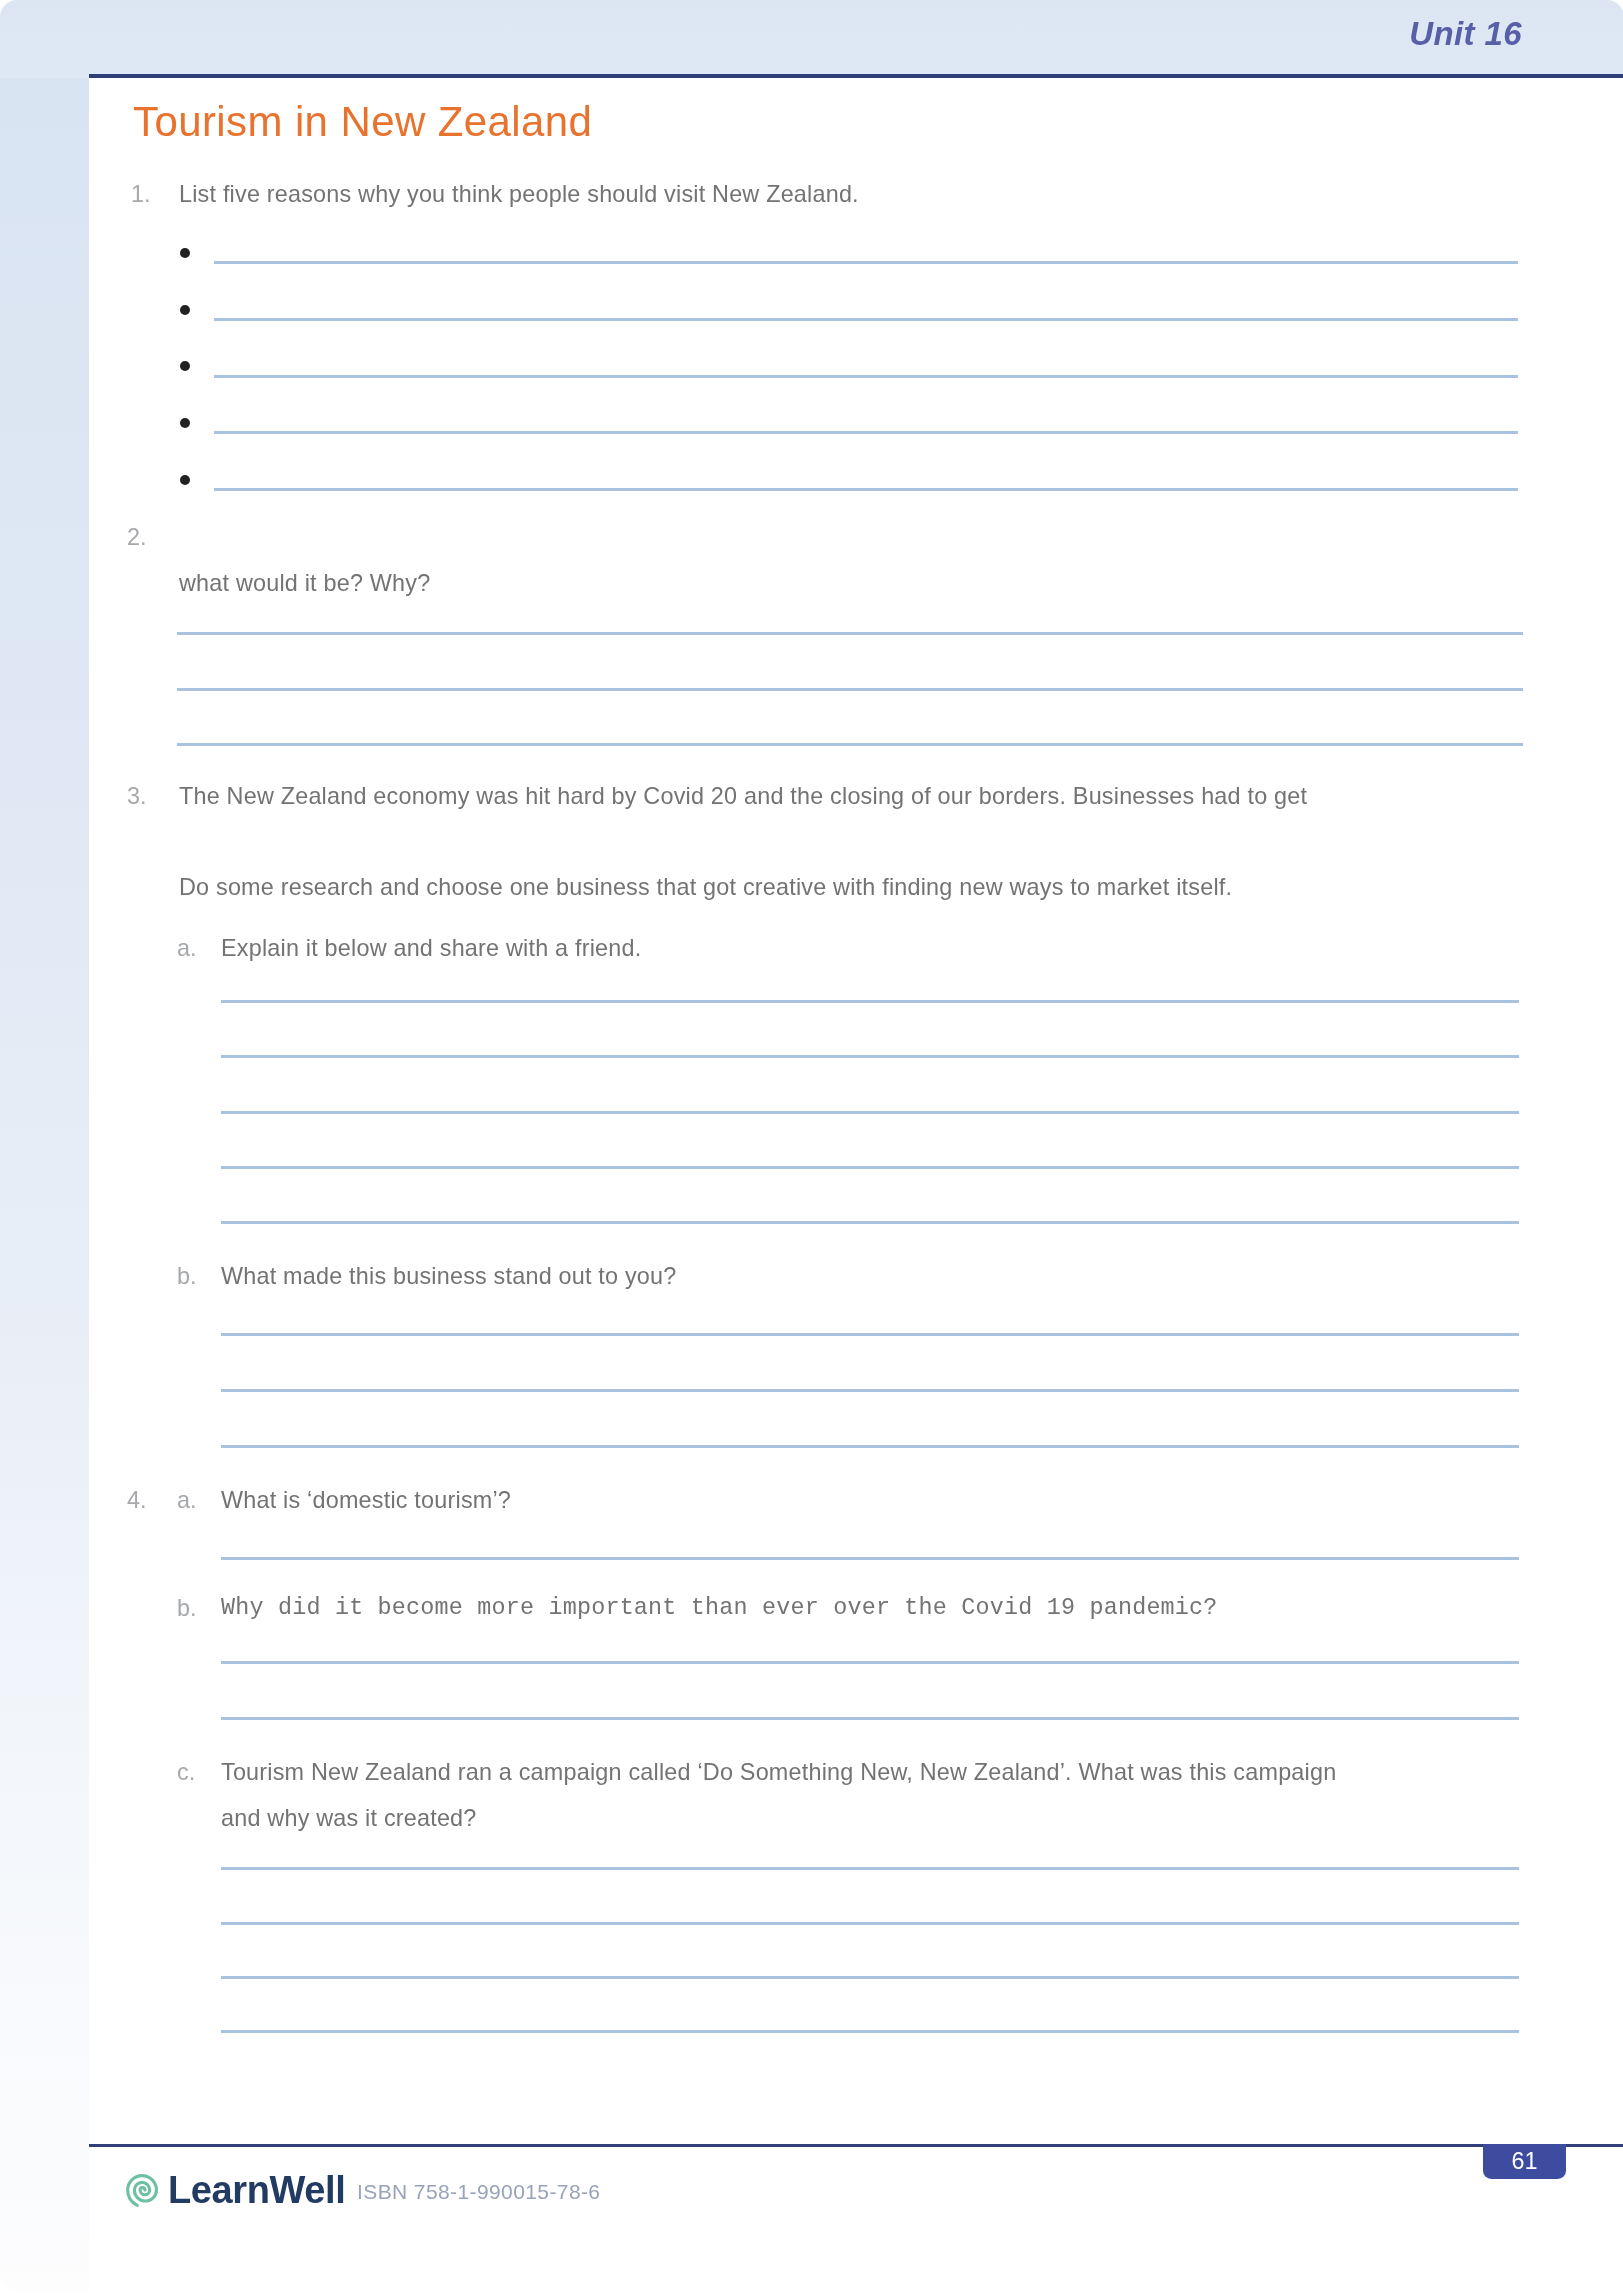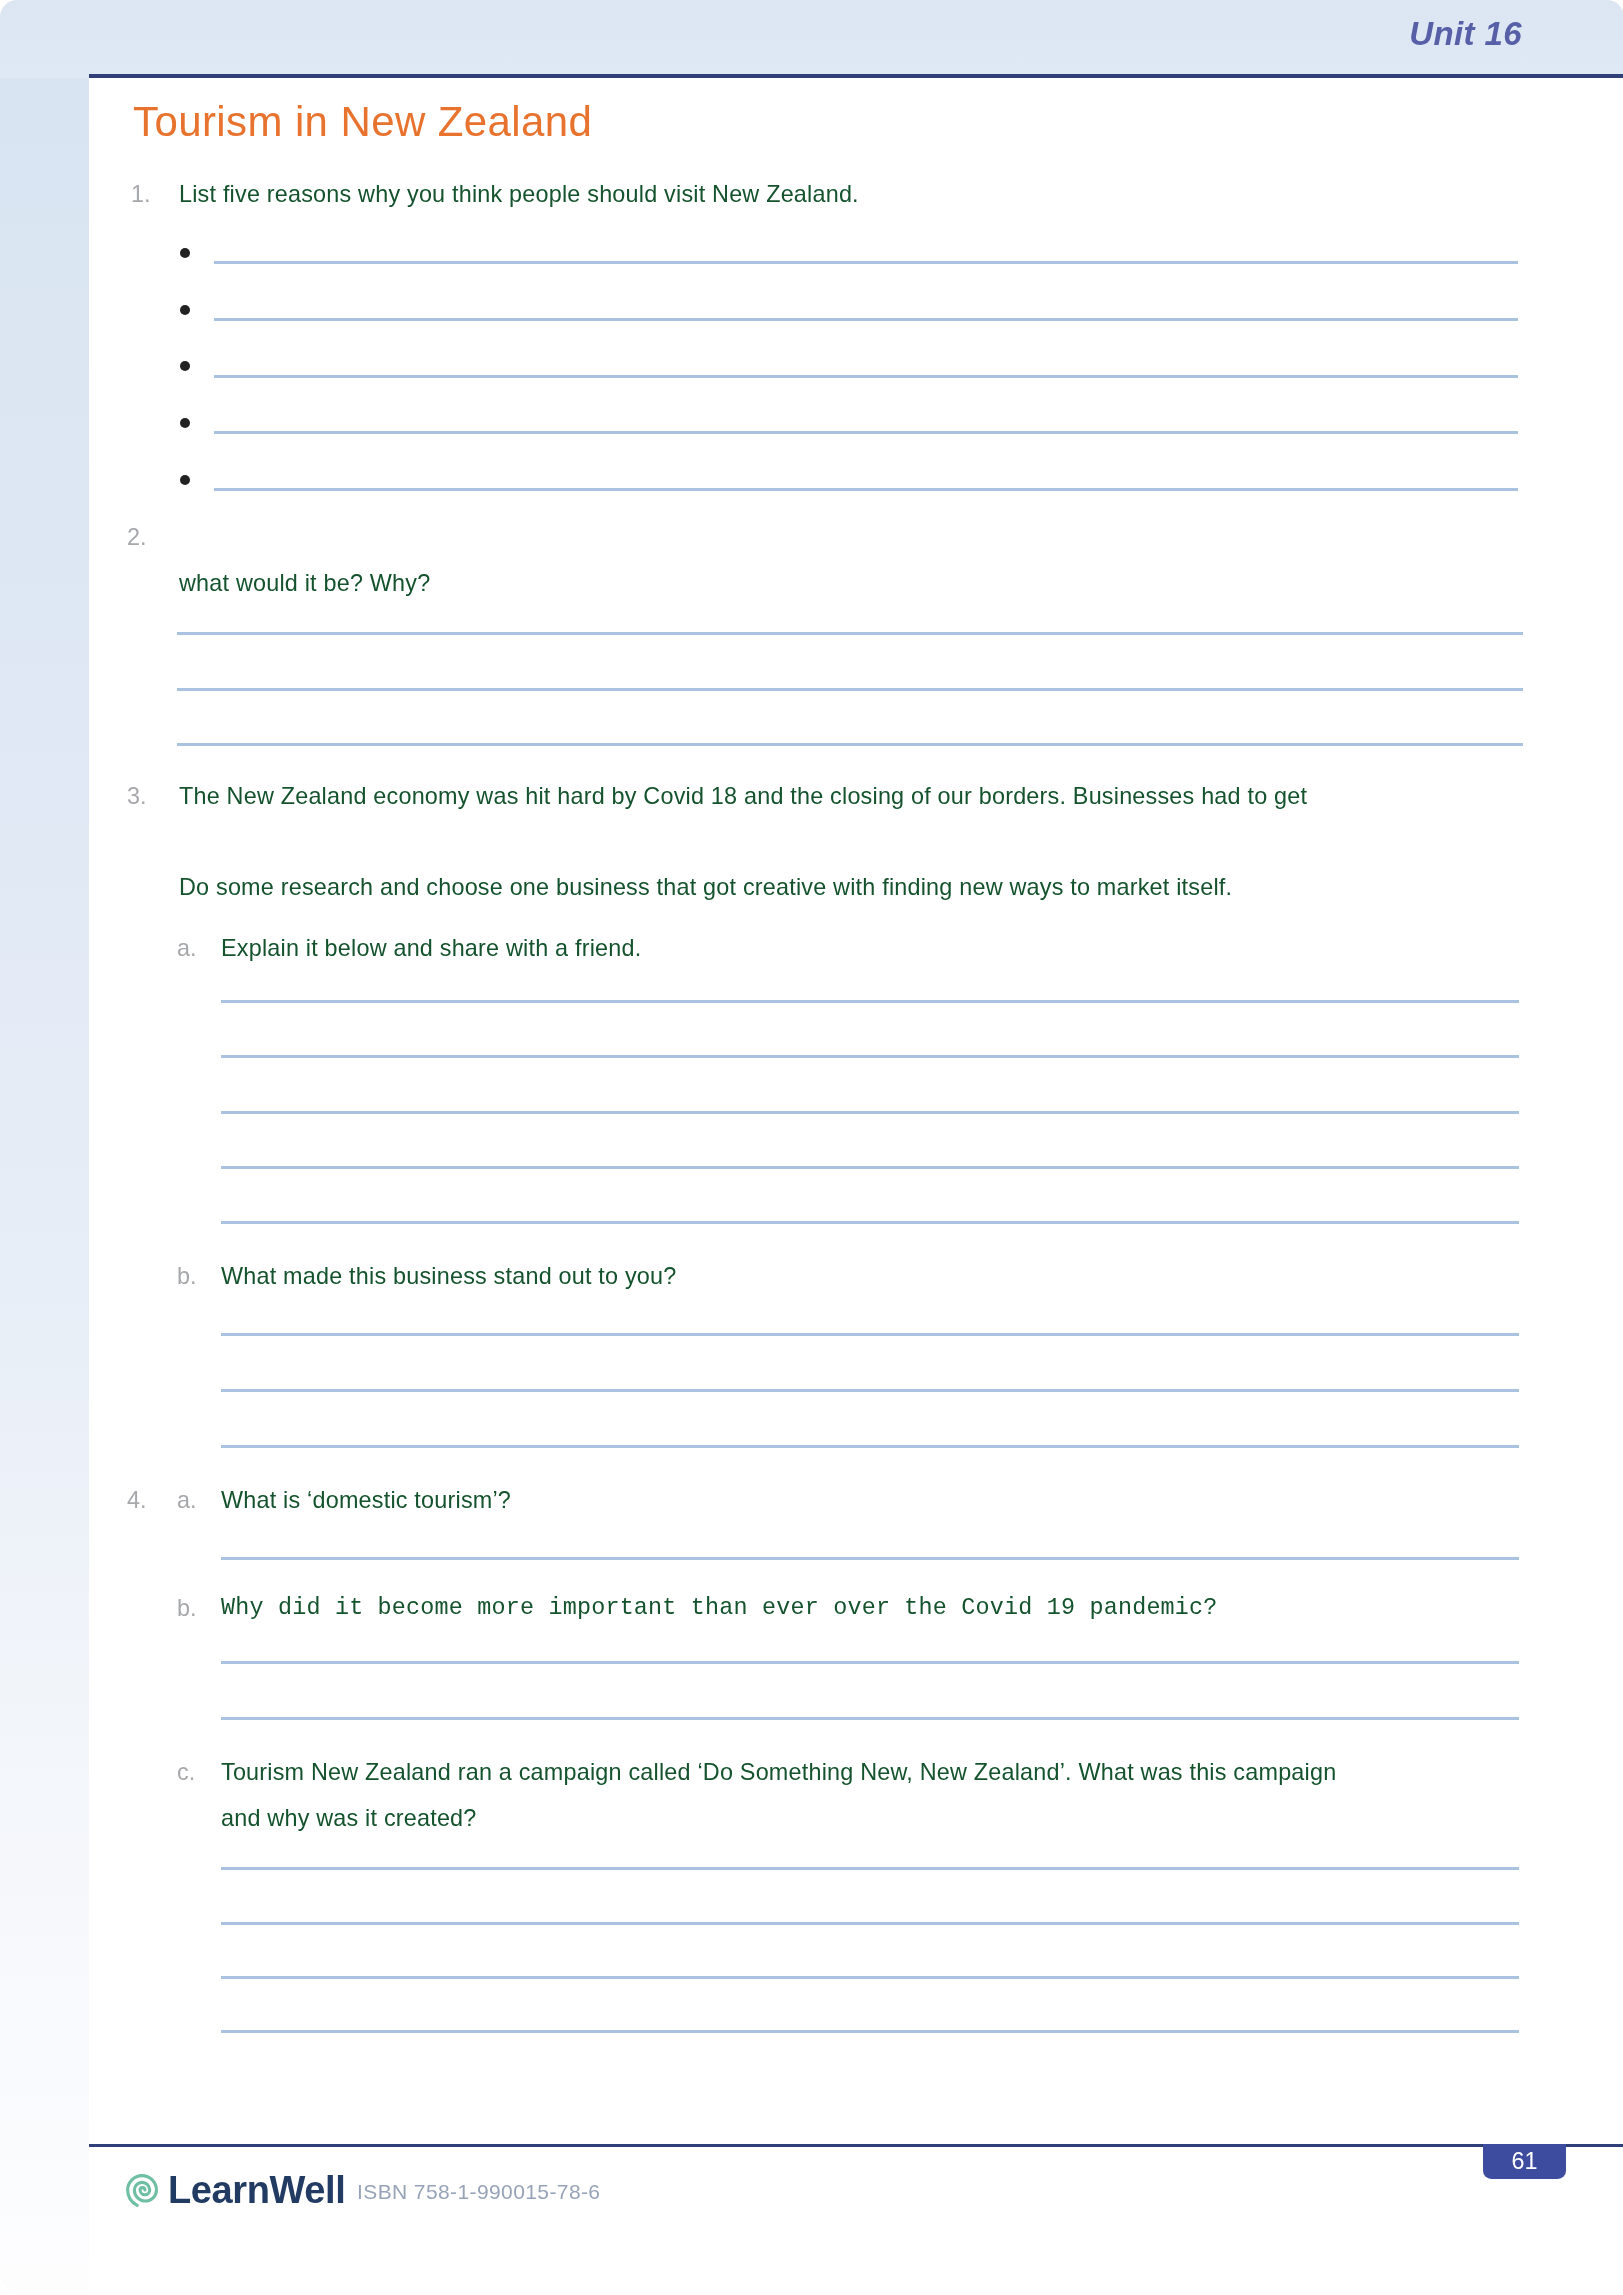--- a/index.html
+++ b/index.html
@@ -14,21 +14,21 @@
   .sheet { position:absolute; left:89px; top:78px; width:1535px; height:2217px; background:#ffffff; }
 
   .unit-label { position:absolute; top:15px; right:102px; font-size:33px; font-weight:bold;
     font-style:italic; color:#575FA7; letter-spacing:0.4px; }
   .rule-top { position:absolute; left:89px; top:74px; width:1535px; height:4.2px; background:#303F77; }
 
   .page-title { position:absolute; left:133px; top:98px; font-size:42px; color:#E8732E; letter-spacing:0.4px; }
 
   .qnum { position:absolute; font-size:23.4px; color:#A6A8AB; }
   .qletter { position:absolute; font-size:23.4px; color:#A6A8AB; }
-  .qtext { position:absolute; font-size:23.4px; color:#14532d; letter-spacing:0.2px; }
+  .qtext { position:absolute; font-size:23.4px; color:#737373; letter-spacing:0.2px; }
 
   .bullet-dot { position:absolute; width:10px; height:10px; border-radius:50%; background:#222222; }
   .ans { position:absolute; height:2.5px; background:#A9C2DF; }
 
   
   .rule-bottom { position:absolute; left:89px; top:2144px; width:1535px; height:3.3px; background:#303F77; }
   .page-badge { position:absolute; left:1483px; top:2144px; width:83px; height:35px; background:#3D4C9F;
     border-radius:0 0 8.3px 8.3px; color:#ffffff; font-size:23.4px; display:flex; align-items:center;
     justify-content:center; }
   .brand { position:absolute; left:119px; top:2166px; display:flex; align-items:center; }
@@ -62,21 +62,21 @@
   <div class="bullet-dot" style="left:180px; top:475px;"></div>
   <div class="ans" style="left:214px; top:488px; width:1304px;"></div>
 
   <div class="qnum" style="left:127px; top:524px;">2.</div>
   <div class="qtext" style="left:179px; top:570px;">what would it be? Why?</div>
   <div class="ans" style="left:177px; top:632px; width:1346px;"></div>
   <div class="ans" style="left:177px; top:688px; width:1346px;"></div>
   <div class="ans" style="left:177px; top:743px; width:1346px;"></div>
 
   <div class="qnum" style="left:127px; top:783px;">3.</div>
-  <div class="qtext" style="left:179px; top:783px;">The New Zealand economy was hit hard by Covid 18 and the closing of our borders. Businesses had to get</div>
+  <div class="qtext" style="left:179px; top:783px;">The New Zealand economy was hit hard by Covid 20 and the closing of our borders. Businesses had to get</div>
   <div class="qtext" style="left:179px; top:874px;">Do some research and choose one business that got creative with finding new ways to market itself.</div>
 
   <div class="qletter" style="left:177px; top:935px;">a.</div>
   <div class="qtext" style="left:221px; top:935px;">Explain it below and share with a friend.</div>
   <div class="ans" style="left:221px; top:1000px; width:1298px;"></div>
   <div class="ans" style="left:221px; top:1055px; width:1298px;"></div>
   <div class="ans" style="left:221px; top:1111px; width:1298px;"></div>
   <div class="ans" style="left:221px; top:1166px; width:1298px;"></div>
   <div class="ans" style="left:221px; top:1221px; width:1298px;"></div>
 

